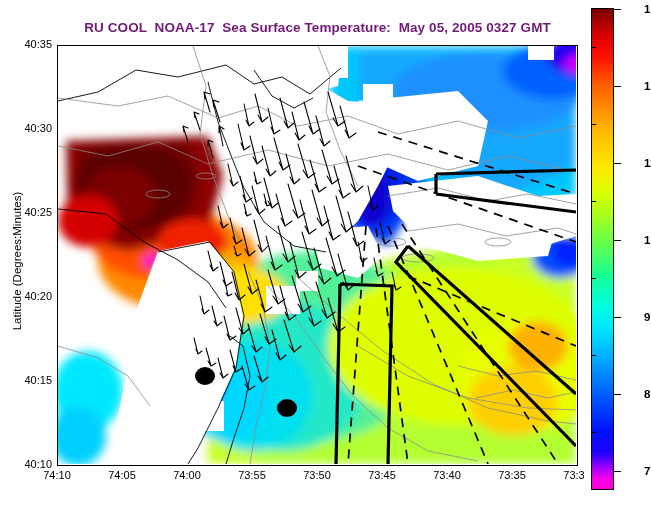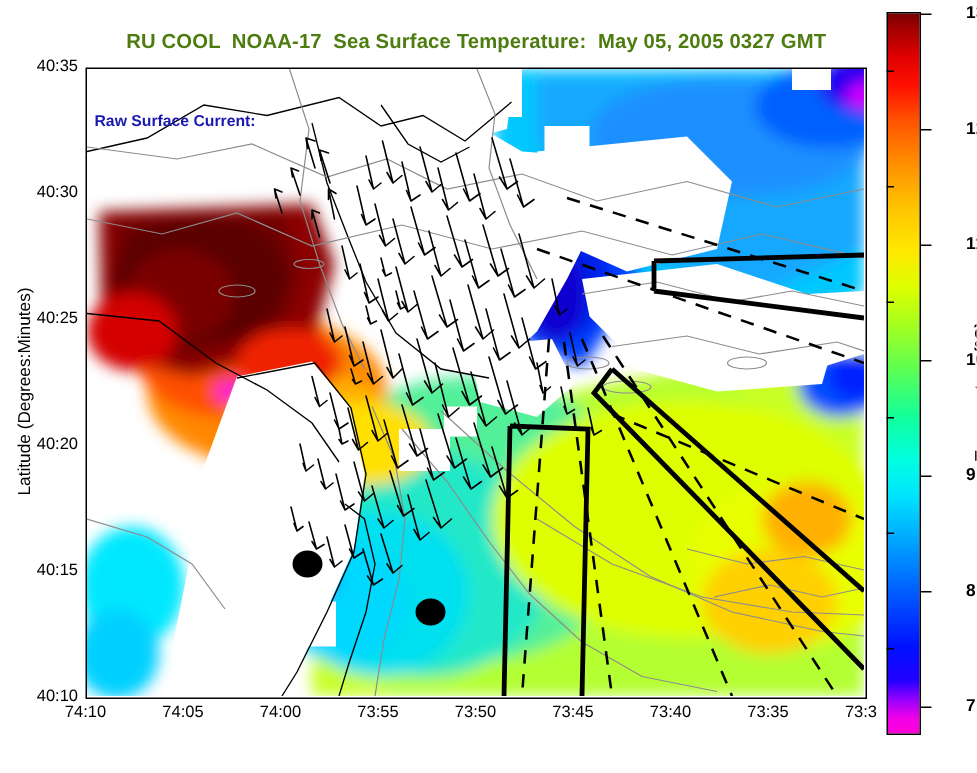--- a/index.html
+++ b/index.html
@@ -3,21 +3,21 @@
 <meta charset="utf-8">
 <style>
   html,body{margin:0;padding:0;background:#ffffff;}
   body{width:651px;height:515px;position:relative;overflow:hidden;
        font-family:"Liberation Sans","DejaVu Sans",sans-serif;}
 
   #stage{position:absolute;left:0;top:0;width:651px;height:515px;}
 
   
   .title{position:absolute;left:57px;top:20px;width:521px;text-align:center;
-         color:#4d7c0f;font-size:13.5px;font-weight:bold;letter-spacing:.1px;
+         color:#701a75;font-size:13.5px;font-weight:bold;letter-spacing:.1px;
          white-space:pre;}
 
   
   .plot{position:absolute;left:57px;top:45px;width:521px;height:421px;
         border:1.4px solid #000;box-sizing:border-box;background:#fff;
         overflow:hidden;}
   .plot svg{position:absolute;left:0;top:0;}
 
   
   .annot{position:absolute;left:63px;top:49px;color:#1a1ab0;font-size:10.5px;
@@ -326,21 +326,20 @@
 
         <g fill="#000000">
           <ellipse cx="147" cy="330" rx="10" ry="9"></ellipse>
           <ellipse cx="229" cy="362" rx="10" ry="9"></ellipse>
         </g>
       </g>
     </svg>
   </div>
 
   <div class="annot">
-    <div>Raw Surface Current:</div>
   </div>
 
 
   <div class="xt" style="left:57px">74:10</div>
   <div class="xt" style="left:122px">74:05</div>
   <div class="xt" style="left:187px">74:00</div>
   <div class="xt" style="left:252px">73:55</div>
   <div class="xt" style="left:317px">73:50</div>
   <div class="xt" style="left:382px">73:45</div>
   <div class="xt" style="left:447px">73:40</div>

